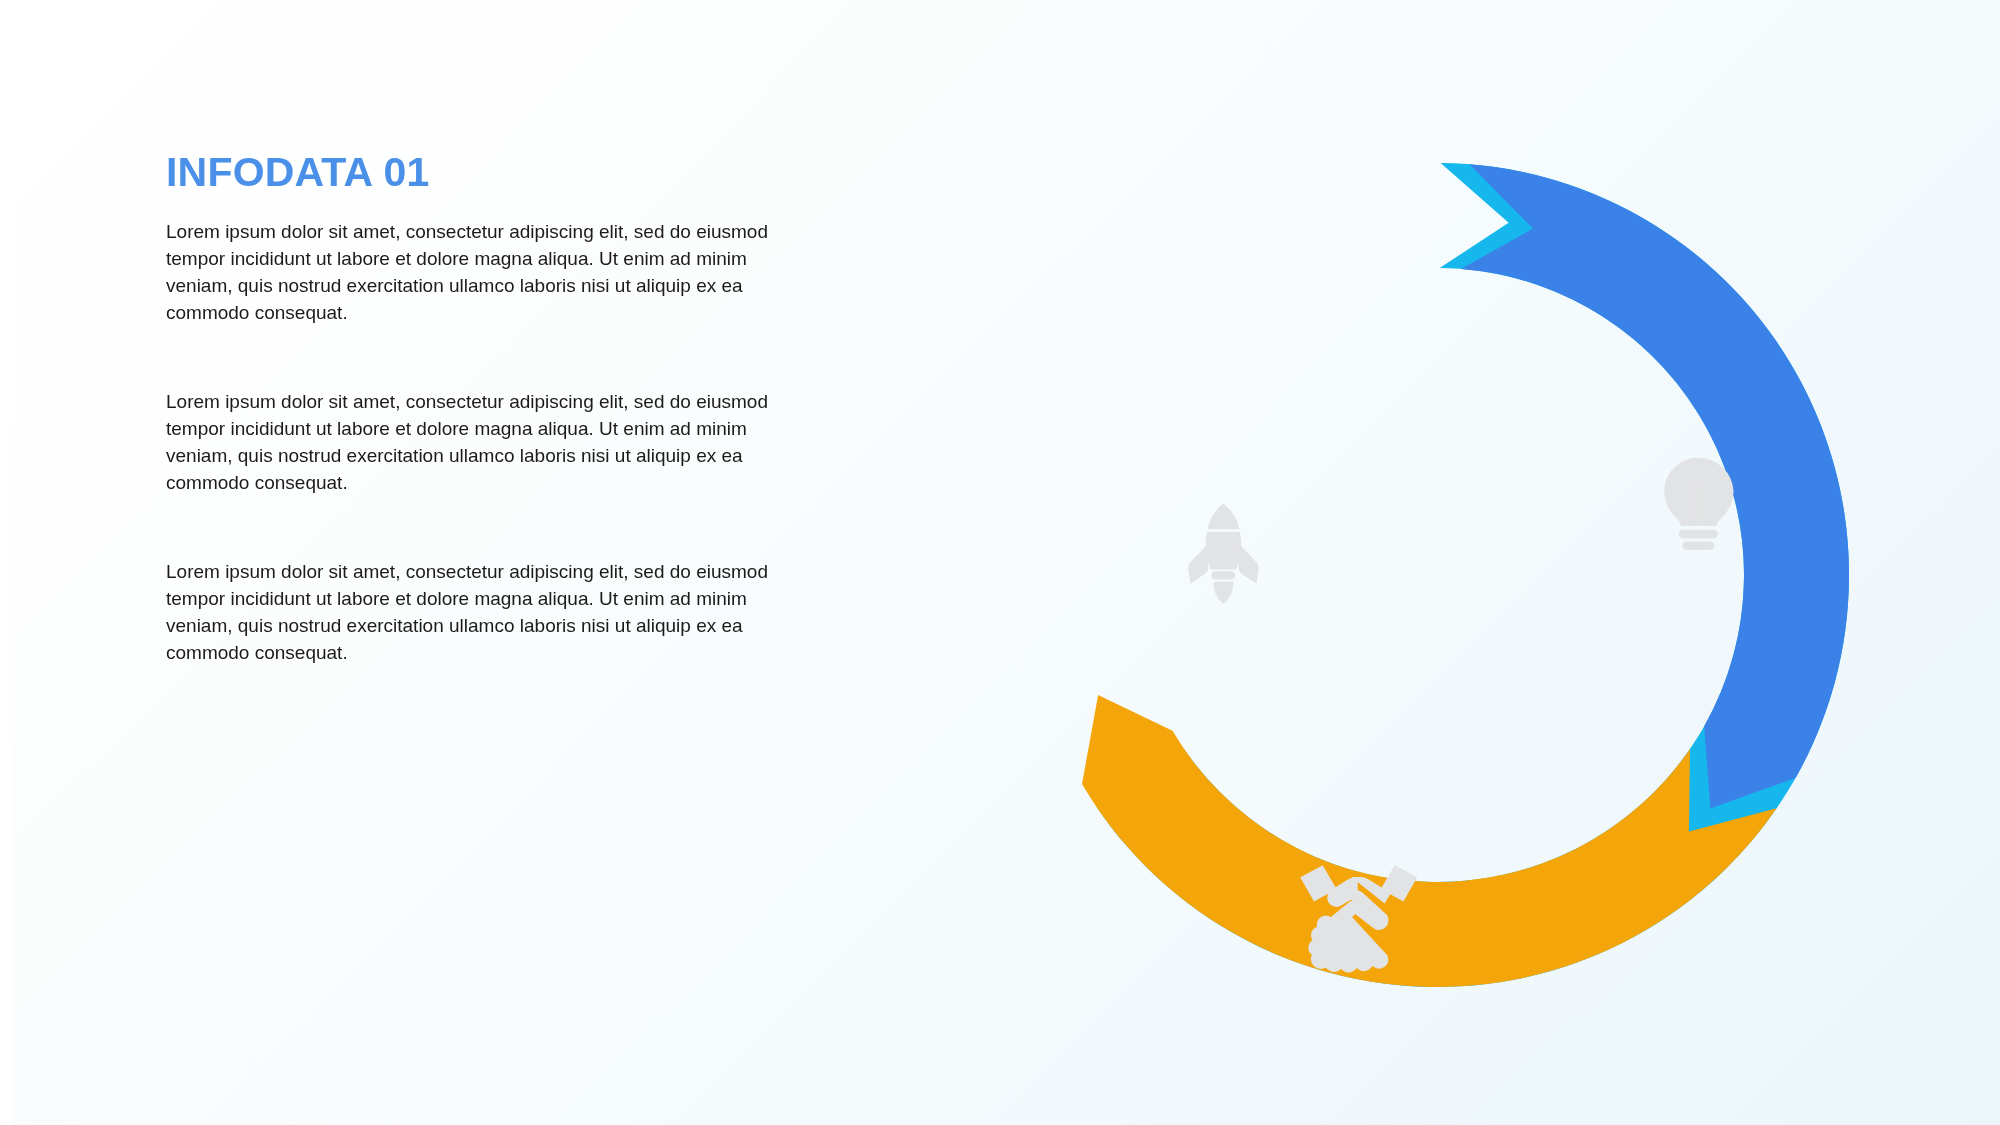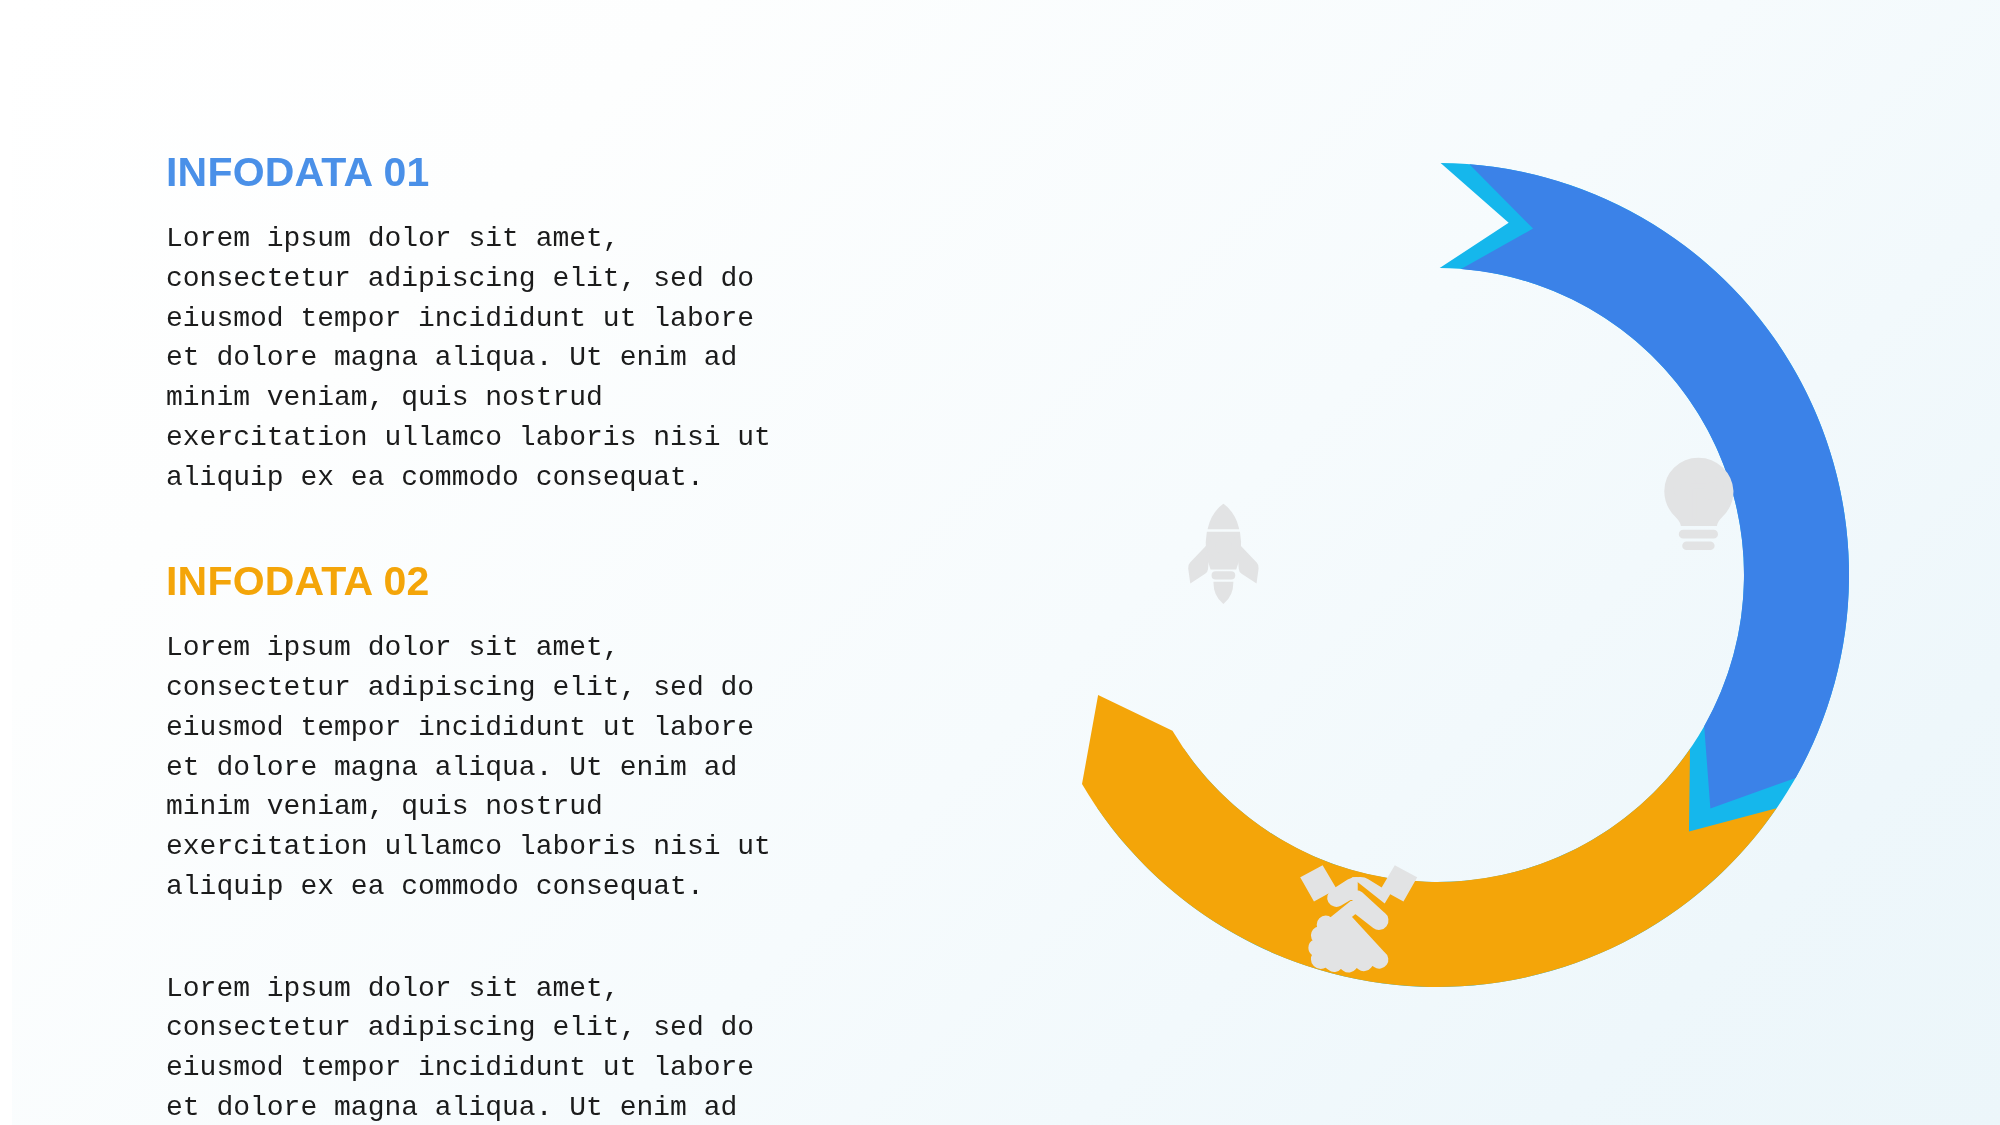--- a/index.html
+++ b/index.html
@@ -42,27 +42,26 @@
   .info-title {
     font-size: 41px;
     font-weight: bold;
     letter-spacing: 0.2px;
     line-height: 1.1;
     margin: 0 0 24px 0;
     padding-left: 4px;
   }
 
   .info-body {
-    font-size: 28px;
+    font-size: 19px;
     line-height: 1.42;
     color: #1b1b1b;
     margin: 0;
     padding-left: 4px;
     max-width: 610px;
-    font-family: Liberation Mono, monospace;
   }
 
   
   #wheel-wrap {
     position: absolute;
     left: 995px;
     top: 145px;
     width: 860px;
     height: 860px;
   }
@@ -82,21 +81,20 @@
 <div id="slide">
 
   <div id="text-column">
 
     <div class="info-block">
       <h2 class="info-title" style="color: rgb(74, 144, 232);">INFODATA 01</h2>
       <p class="info-body">Lorem ipsum dolor sit amet, consectetur adipiscing elit, sed do eiusmod tempor incididunt ut labore et dolore magna aliqua. Ut enim ad minim veniam, quis nostrud exercitation ullamco laboris nisi ut aliquip ex ea commodo consequat.</p>
     </div>
 
     <div class="info-block">
-      <h2 class="info-title" style="color: rgb(244, 165, 9);">INFODATA 02</h2>
       <p class="info-body">Lorem ipsum dolor sit amet, consectetur adipiscing elit, sed do eiusmod tempor incididunt ut labore et dolore magna aliqua. Ut enim ad minim veniam, quis nostrud exercitation ullamco laboris nisi ut aliquip ex ea commodo consequat.</p>
     </div>
 
     <div class="info-block">
       <p class="info-body">Lorem ipsum dolor sit amet, consectetur adipiscing elit, sed do eiusmod tempor incididunt ut labore et dolore magna aliqua. Ut enim ad minim veniam, quis nostrud exercitation ullamco laboris nisi ut aliquip ex ea commodo consequat.</p>
     </div>
 
   </div>
 
   <div id="wheel-wrap">

